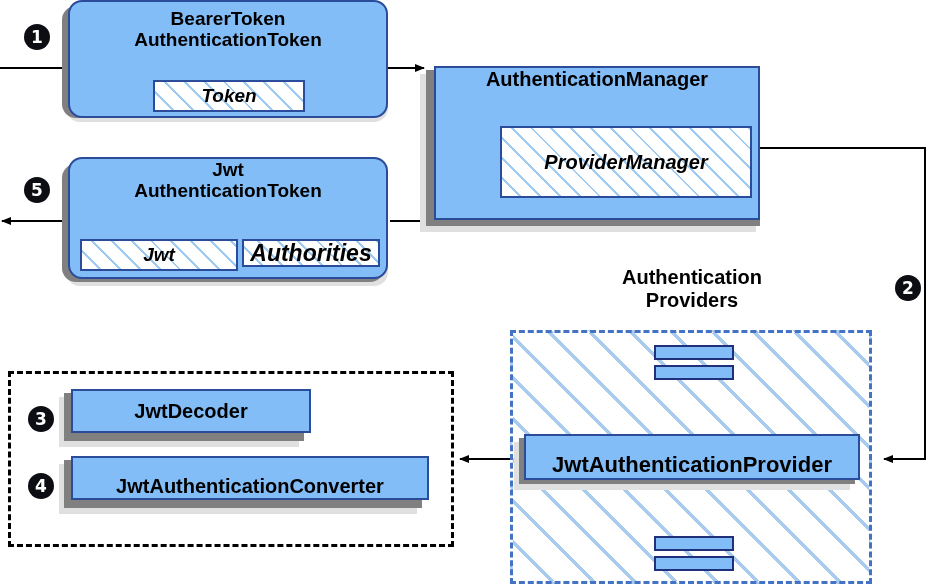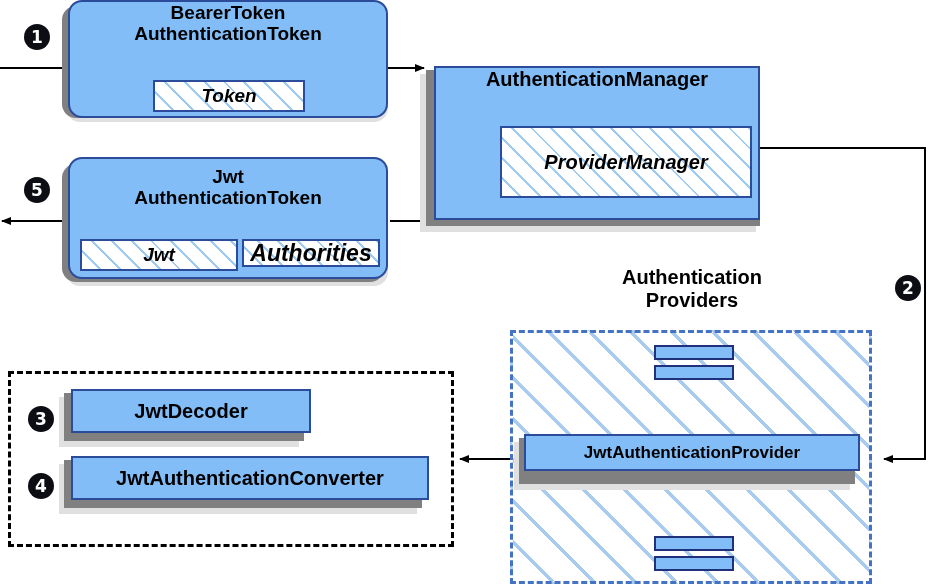--- a/index.html
+++ b/index.html
@@ -156,21 +156,21 @@
     <g>
       <line x1="694" y1="530" x2="694" y2="498" stroke="#000" stroke-width="4" marker-end="url(#arrUp)"></line>
       <line x1="694" y1="498" x2="694" y2="530" stroke="#000" stroke-width="4" marker-end="url(#arrDn)"></line>
     </g>
   </svg>
 
   <div class="abs badge" style="left:24px; top:24px;">1</div>
 
   <div class="abs rounded shadow-light" style="left:66px; top:10px; width:322px; height:112px;"></div>
   <div class="abs rounded shadow-dark" style="left:62px; top:6px; width:322px; height:112px;"></div>
-  <div class="abs rounded blue-box" style="left:68px; top:0px; width:320px; height:118px; ">
+  <div class="abs rounded blue-box" style="left:68px; top:0px; width:320px; height:118px; padding-top:6px;">
     <div class="title-line" style="font-size:19px;">
       <span>BearerToken</span><br>
       <span>AuthenticationToken</span>
     </div>
     <div class="hatch-box" style="position:absolute; left:83px; top:78px; width:152px; height:32px; font-size:19px;">
       <span>Token</span>
     </div>
   </div>
 
   <div class="abs shadow-light" style="left:420px; top:74px; width:336px; height:158px;"></div>
@@ -181,21 +181,21 @@
     </div>
     <div class="hatch-box" style="position:absolute; left:36px; top:58px; width:252px; height:72px; font-size:20px;margin-left:28px;">
       <span>ProviderManager</span>
     </div>
   </div>
 
   <div class="abs badge" style="left:24px; top:177px;">5</div>
 
   <div class="abs rounded shadow-light" style="left:66px; top:168px; width:322px; height:118px;"></div>
   <div class="abs rounded shadow-dark" style="left:62px; top:164px; width:322px; height:118px;"></div>
-  <div class="abs rounded blue-box" style="left:68px; top:157px; width:320px; height:122px; padding-top:7px;">
+  <div class="abs rounded blue-box" style="left:68px; top:157px; width:320px; height:122px; ">
     <div class="title-line" style="font-size:19px;">
       <span>Jwt</span><br>
       <span>AuthenticationToken</span>
     </div>
     <div class="hatch-box" style="position:absolute; left:10px; top:80px; width:158px; height:32px; font-size:19px;">
       <span>Jwt</span>
     </div>
     <div class="hatch-box" style="position:absolute; left:172px; top:80px; width:138px; height:28px; font-size:23px;">
       <span>Authorities</span>
     </div>
@@ -211,35 +211,35 @@
   <div class="abs dashed-blue-hatch" style="left:510px; top:330px; width:362px; height:254px;"></div>
 
   <div class="abs sm-bar" style="left:654px; top:345px; width:80px; height:15px;"></div>
   <div class="abs sm-bar" style="left:654px; top:365px; width:80px; height:15px;"></div>
 
   <div class="abs sm-bar" style="left:654px; top:536px; width:80px; height:15px;"></div>
   <div class="abs sm-bar" style="left:654px; top:556px; width:80px; height:15px;"></div>
 
   <div class="abs shadow-light" style="left:514px; top:442px; width:336px; height:48px;"></div>
   <div class="abs shadow-dark" style="left:519px; top:438px; width:336px; height:46px;"></div>
-  <div class="abs blue-box" style="left:524px; top:434px; width:336px; height:37px; justify-content:center; font-size:17px;">
+  <div class="abs blue-box" style="left:524px; top:434px; width:336px; height:46px; justify-content:flex-end; font-size:22px;">
     <span>JwtAuthenticationProvider</span>
   </div>
 
   <div class="abs dashed-black" style="left:8px; top:371px; width:446px; height:176px;"></div>
 
   <div class="abs badge" style="left:28px; top:406px;">3</div>
 
   <div class="abs shadow-light" style="left:59px; top:397px; width:240px; height:50px;"></div>
   <div class="abs shadow-dark" style="left:64px; top:393px; width:240px; height:48px;"></div>
   <div class="abs blue-box" style="left:71px; top:389px; width:240px; height:44px; justify-content:center; font-size:20px;">
     <span>JwtDecoder</span>
   </div>
 
   <div class="abs badge" style="left:28px; top:473px;">4</div>
 
   <div class="abs shadow-light" style="left:59px; top:464px; width:358px; height:50px;"></div>
   <div class="abs shadow-dark" style="left:64px; top:460px; width:358px; height:48px;"></div>
-  <div class="abs blue-box" style="left:71px; top:456px; width:358px; height:44px; justify-content:center; font-size:20px;">
+  <div class="abs blue-box" style="left:71px; top:456px; width:358px; height:44px; justify-content:flex-end; font-size:20px;">
     <span>JwtAuthenticationConverter</span>
   </div>
 
 </div>
 
 </body></html>

